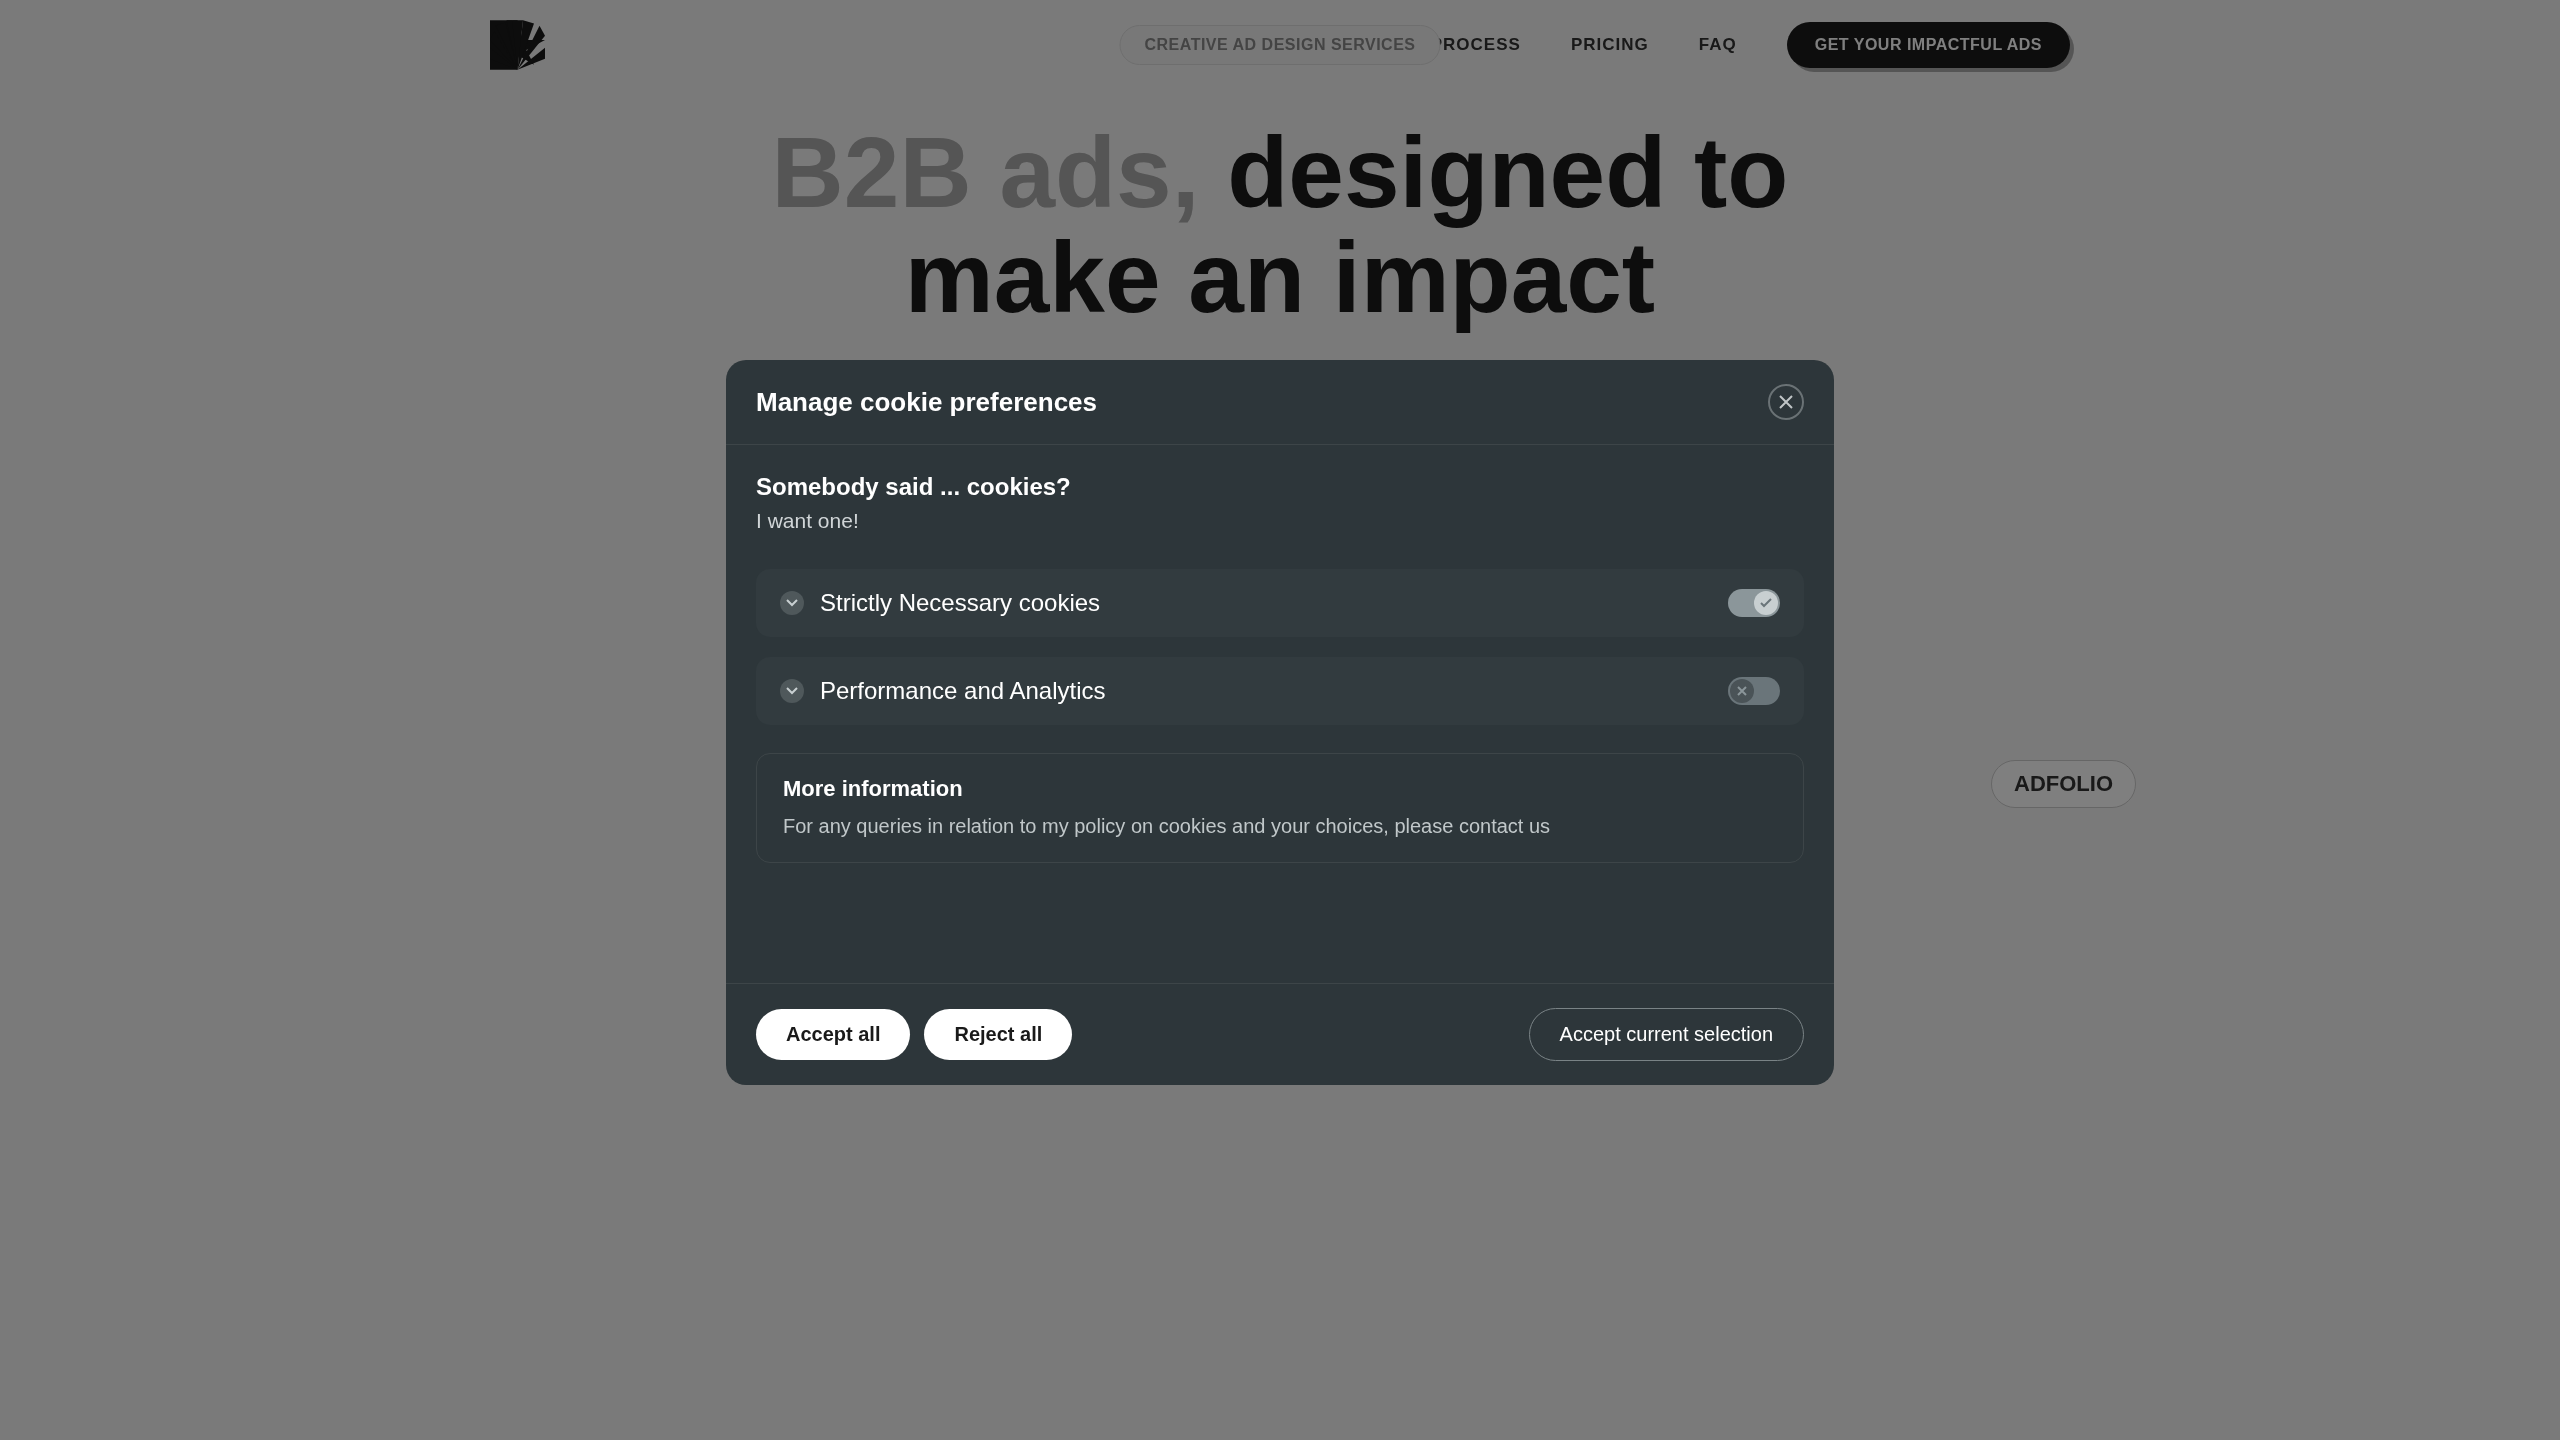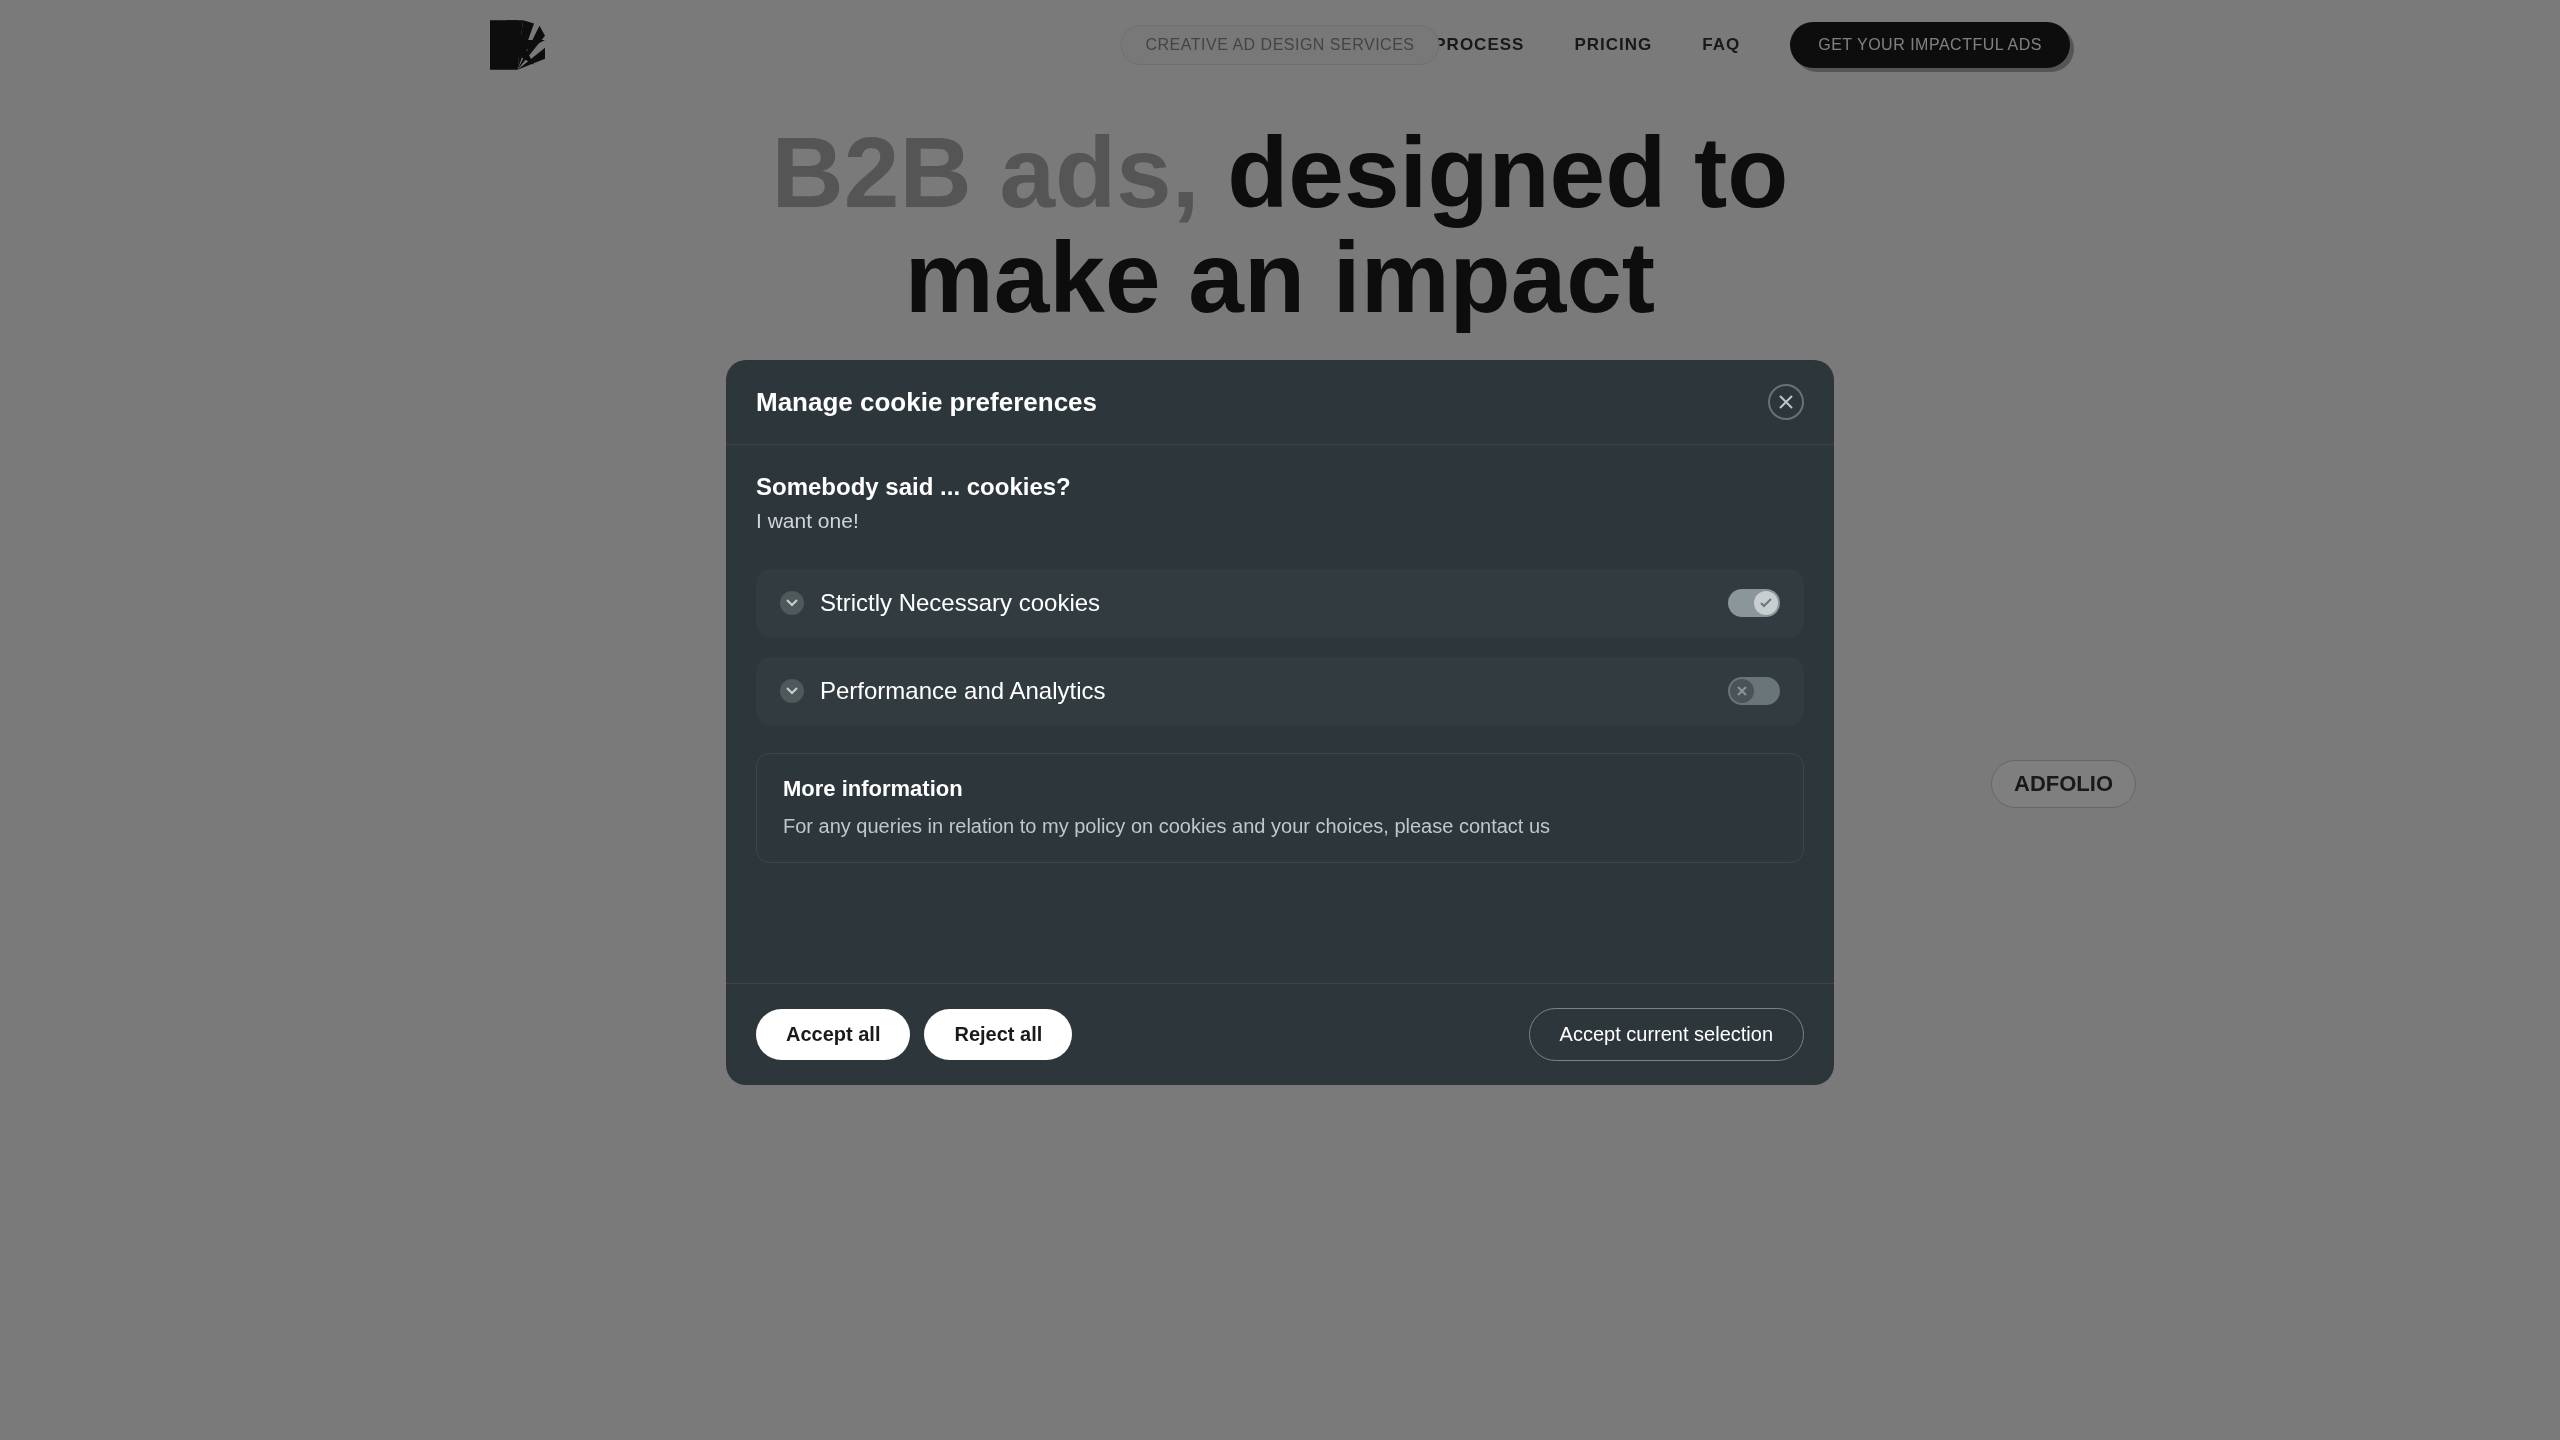--- a/index.html
+++ b/index.html
@@ -33,21 +33,21 @@
       display: flex;
       align-items: center;
       gap: 50px;
     }
     .nav-pill {
       background: #f0f0f0;
       border: 1px solid #ddd;
       border-radius: 30px;
       padding: 10px 24px;
       font-size: 16px;
-      font-weight: 400;
+      font-weight: 700;
       color: #888;
       letter-spacing: 0.5px;
     }
     .nav-item {
       font-size: 17px;
       font-weight: 700;
       color: #333;
       letter-spacing: 1px;
       cursor: pointer;
     }
@@ -56,21 +56,21 @@
       align-items: center;
       gap: 50px;
     }
     .cta-button {
       background: #1a1a1a;
       color: #fff;
       border: none;
       border-radius: 30px;
       padding: 14px 28px;
       font-size: 16px;
-      font-weight: 400;
+      font-weight: 700;
       letter-spacing: 0.5px;
       box-shadow: 4px 4px 0px rgba(0,0,0,0.3);
       cursor: pointer;
     }
     .hero {
       text-align: center;
       margin-top: 30px;
     }
     .hero-title {
       font-size: 100px;

